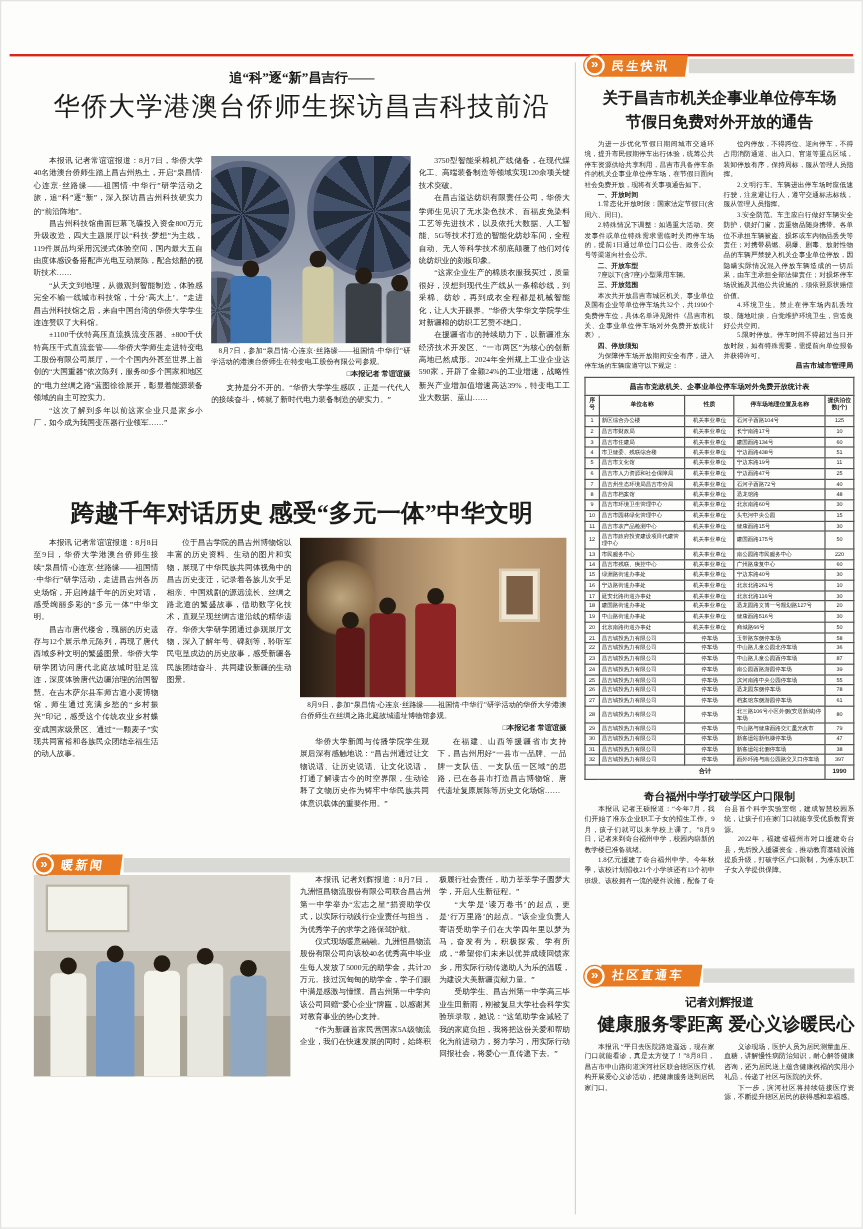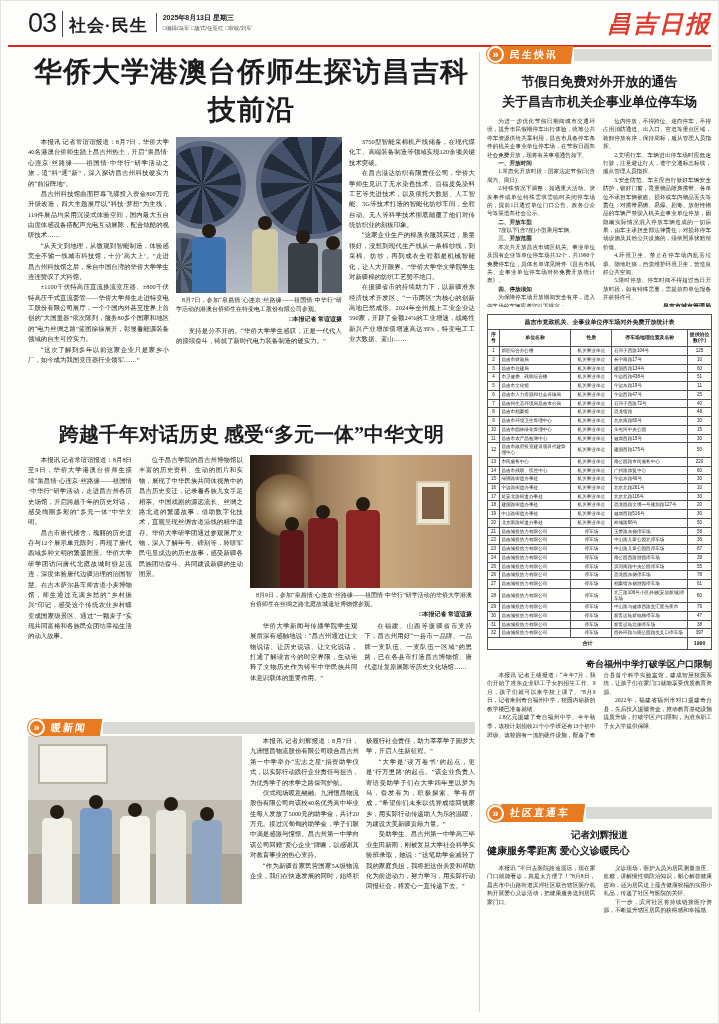--- a/index.html
+++ b/index.html
@@ -33,21 +33,21 @@
   .banner-title { position:absolute; left:0; right:0; top:8px; text-align:center; font-size:21px; font-weight:bold; font-style:italic; color:#d8281e; letter-spacing:7px; }
 
   
   .kicker { text-align:center; font-weight:bold; }
   .bp { font-size:6.4px; line-height:1.62; text-align:justify; text-indent:2em; }
   .cap { font-size:6px; line-height:1.55; text-align:justify; text-indent:1em; margin-top:3px; }
   .cred { display:block; text-align:right; font-weight:bold; text-indent:0; }
 
   
   .kicker1 { font-size:11px; margin:5px 0 2px; }
-  .h1t { text-align:center; font-size:28px; font-weight:bold; letter-spacing:1px; margin:1px 0 8px; }
+  .h1t { text-align:center; font-size:22px; font-weight:normal; letter-spacing:1px; margin:1px 0 26px; }
   .a1body { display:flex; gap:7px; height:282px; overflow:hidden; }
   .a1c1 { width:141px; }
   .a1c2 { width:166px; display:flex; flex-direction:column; }
   .a1c3 { flex:1; }
   .a1below { flex:1; overflow:hidden; margin-top:2px; }
 
   
   .photo { position:relative; overflow:hidden; flex:none; }
   .photo1 { height:156px; background:linear-gradient(180deg,#7b8699,#98a0af 55%,#b4bac4); }
   .fan { position:absolute; border-radius:50%; background:repeating-conic-gradient(#232c3a 0 18deg,#44516a 18deg 36deg); border:5px solid #5d6880; }
@@ -110,50 +110,41 @@
   .tbl-wrap { margin-top:7px; font-family:"Liberation Sans",sans-serif; }
   .tbl-title { border:1px solid #555; border-bottom:none; font-size:6px; font-weight:bold; text-align:center; padding:2.5px 1px; }
   table.ptable { width:100%; border-collapse:collapse; font-size:4.6px; line-height:1.25; }
   .ptable th, .ptable td { border:1px solid #555; padding:1px 1.5px; vertical-align:middle; }
   .ptable th { font-size:4.9px; text-align:center; padding:2px 1px; }
   .ptable td.c { text-align:center; }
   .ptable tr.total td { font-weight:bold; text-align:center; padding:2px; font-size:5.2px; }
   .w-no{width:11px;} .w-unit{width:66px;} .w-type{width:38px;} .w-loc{width:70px;} .w-spots{width:22px;}
 
   .edu { margin-top:8px; }
-  .edu-kicker { font-size:9px; margin-top:2px;text-align:right; }
+  .edu-kicker { font-size:9px; margin-top:2px; }
   .edu-title { text-align:center; font-size:13px; font-weight:bold; margin:2px 0 6px; font-family:"Liberation Sans",sans-serif; }
   .edu-body { columns:2; column-gap:8px; height:128px; overflow:hidden; }
   .edu-body .bp, .comm-body .bp { font-size:5.7px; line-height:1.5; }
 
   .comm-badge { margin-top:6px; }
   .comm-kicker { font-size:9.5px; margin-top:7px; }
-  .comm-title { text-align:left; font-size:10px; font-weight:bold; margin:2px 0 6px; font-family:"Liberation Sans",sans-serif; }
+  .comm-title { text-align:right; font-size:15px; font-weight:bold; margin:2px 0 6px; font-family:"Liberation Sans",sans-serif; }
   .comm-body { columns:2; column-gap:8px; height:92px; overflow:hidden; }
 </style>
 </head>
 <body>
 
 <div class="page">
 
-  <header class="hdr">
-    <div class="pageno">03</div>
-    <div class="hdr-sep"></div>
-    <div class="section-title">社会·民生</div>
-    <div class="datecol">
-      <div class="issue-date">2025年8月13日 星期三</div>
-      <div class="credits">□编辑/马军 □版式/任亚红 □审校/刘军</div>
-    </div>
-    <div class="masthead">昌吉日报</div>
-  </header>
   <div class="redline"></div>
 
   <main class="leftcol">
 
 
+    <div class="kicker kicker1">追“科”逐“新”昌吉行——</div>
     <h1 class="h1t">华侨大学港澳台侨师生探访昌吉科技前沿</h1>
     <div class="a1body">
       <div class="a1c1">
 
       <p class="bp">本报讯 记者常谊谊报道：8月7日，华侨大学40名港澳台侨师生踏上昌吉州热土，开启“泉昌情·心连京·丝路缘——祖国情·中华行”研学活动之旅，追“科”逐“新”，深入探访昌吉州科技硬实力的“前沿阵地”。</p>
           <p class="bp">昌吉州科技馆曲面巨幕飞碟投入资金800万元升级改造，四大主题展厅以“科技·梦想”为主线，119件展品均采用沉浸式体验空间，国内最大五自由度体感设备搭配声光电互动展陈，配合炫酷的视听技术……</p>
           <p class="bp">“从天文到地理，从微观到智能制造，体验感完全不输一线城市科技馆，十分‘高大上’。”走进昌吉州科技馆之后，来自中国台湾的华侨大学学生连连赞叹了大科馆。</p>
           <p class="bp">±1100千伏特高压直流换流变压器、±800千伏特高压干式直流套管——华侨大学师生走进特变电工股份有限公司展厅，一个个国内外甚至世界上首创的“大国重器”依次陈列，服务80多个国家和地区的“电力丝绸之路”蓝图徐徐展开，彰显着能源装备领域的自主可控实力。</p>
           <p class="bp">“这次了解到多年以前这家企业只是家乡小厂，如今成为我国变压器行业领军……”</p>
         </div>
@@ -248,22 +239,22 @@
 
   <aside class="rightcol">
 
     <div class="badge-row">
       <span class="badge-chevron">»</span>
       <span class="badge-label">民生快讯</span>
       <span class="badge-bar"></span>
     </div>
 
     <div class="notice-title">
+      <div>关于昌吉市机关企事业单位停车场</div>
       <div>节假日免费对外开放的通告</div>
-      <div>关于昌吉市机关企事业单位停车场</div>
     </div>
     <div class="notice-body">
       <div class="ncol">
 
       <p class="bp p">为进一步优化节假日期间城市交通环境，提升市民假期停车出行体验，统筹公共停车资源供给共享利用，昌吉市具备停车条件的机关企事业单位停车场，在节假日面向社会免费开放，现将有关事项通告如下。</p>
           <p class="bp h">一、开放时间</p>
           <p class="bp p">1.常态化开放时段：国家法定节假日(含周六、周日)。</p>
           <p class="bp p">2.特殊情况下调整：如遇重大活动、突发事件或单位特殊需求需临时关闭停车场的，提前1日通过单位门口公告、政务公众号等渠道向社会公示。</p>
           <p class="bp h">二、开放车型</p>
           <p class="bp p">7座以下(含7座)小型乘用车辆。</p>

